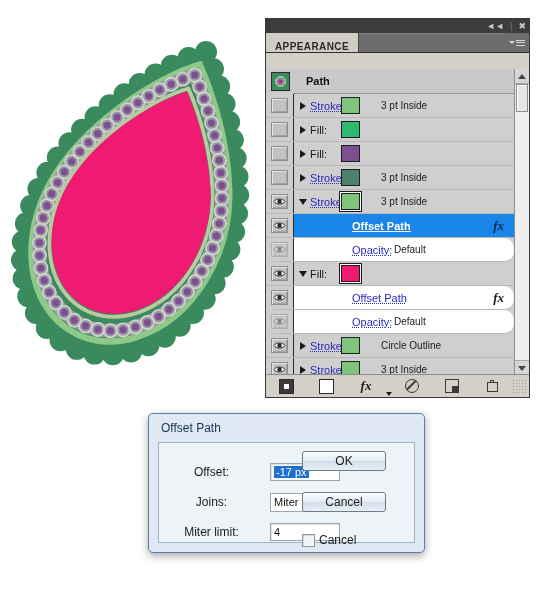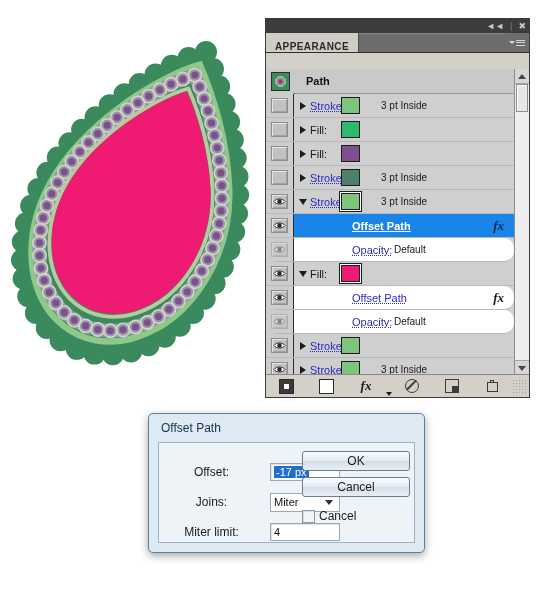--- a/index.html
+++ b/index.html
@@ -207,24 +207,24 @@
   .fselect{
     width:70px;height:19px;border:1px solid #9aa7b5;background:#ffffff;
     box-sizing:border-box;font-size:11px;color:#111;display:flex;align-items:center;
     padding-left:3px;justify-content:space-between;
   }
   .fselect .cv{width:0;height:0;border-left:4px solid transparent;border-right:4px solid transparent;border-top:5px solid #333;margin-right:6px;}
   .dlg-right{
     position:absolute;right:12px;top:8px;width:100px;
   }
   .dbtn{
-    width:108px;height:20px;border:1px solid #6b7c8c;border-radius:3px;
+    width:84px;height:20px;border:1px solid #6b7c8c;border-radius:3px;
     background:linear-gradient(#fbfdff,#e3ebf3 48%,#d3deea 50%,#e7eff6);
     font-size:12px;color:#1b1b1b;display:flex;align-items:center;justify-content:center;
-    box-sizing:border-box;margin-bottom:6px;
+    box-sizing:border-box;margin-bottom:21px;
   }
   .chkrow{display:flex;align-items:center;gap:4px;margin-top:12px;}
   .chkbox{width:13px;height:13px;border:1px solid #8d9aa8;background:#f2f5f8;
     box-shadow:inset 1px 1px 1px rgba(0,0,0,.12);box-sizing:border-box;}
   .chklabel{font-size:12px;color:#1b1b1b;}
 </style>
 </head>
 <body>
 
 <div id="artwork">
@@ -592,20 +592,21 @@
                 </svg>
               </div>
             </div>
             <div class="disc-cell">
               <span class="tri-right"></span>
             </div>
             <span class="row-label link">Stroke:</span>
             <div class="swatch-cell">
               <div class="swatch" style="background: rgb(126, 196, 122);"></div>
             </div>
+            <div class="value-cell">Circle Outline</div>
           </div>
           <div class="row shade">
             <div class="eye-cell">
               <div class="eyebox">
                 <svg class="eye-svg" width="13" height="9" viewBox="0 0 13 9">
                   <path d="M1 4.5 C3.2 1.2 9.8 1.2 12 4.5 C9.8 7.8 3.2 7.8 1 4.5 Z" fill="#ffffff" stroke="#2a2a2a" stroke-width="1"></path>
                   <circle cx="6.5" cy="4.5" r="2.2" fill="#2a2a2a"></circle>
                 </svg>
               </div>
             </div>

